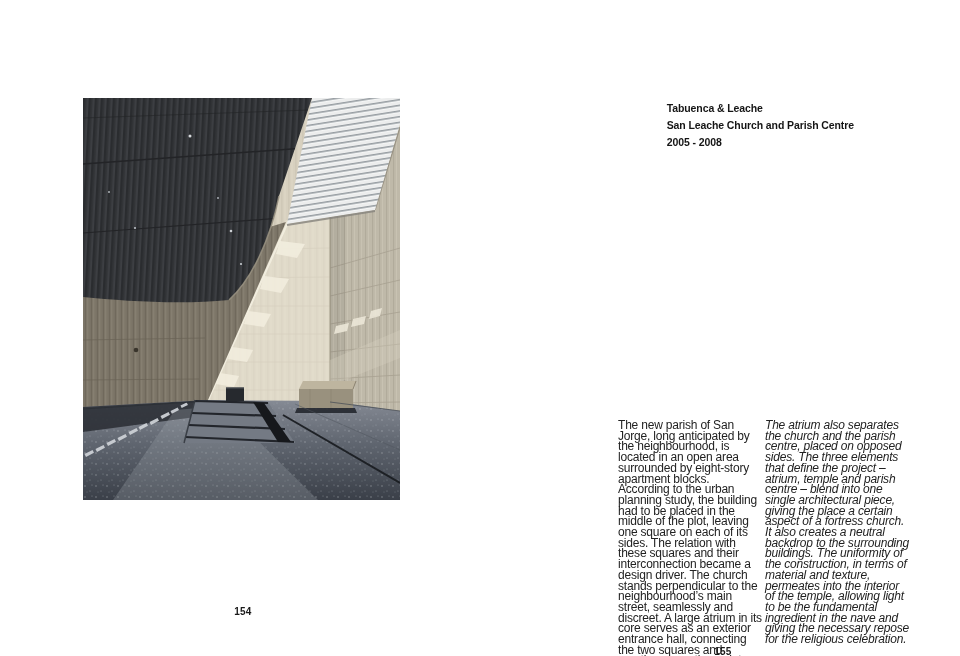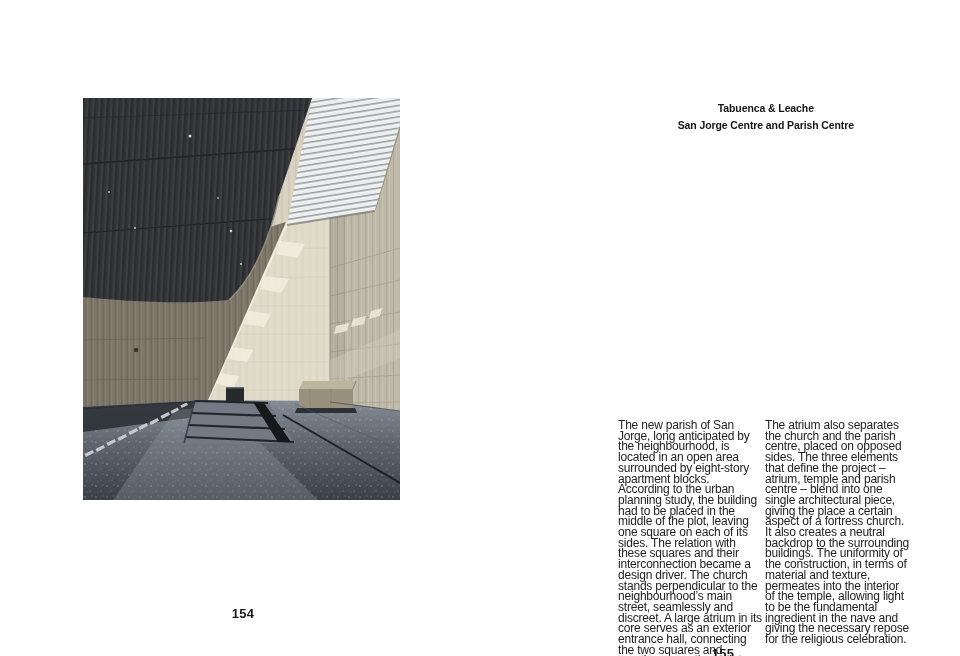--- a/index.html
+++ b/index.html
@@ -17,41 +17,41 @@
   .page-right { left: 480px; width: 480px; }
 
   figure.photo {
     position: absolute; left: 83px; top: 98px;
     width: 317px; height: 402px; margin: 0;
   }
   figure.photo svg { display: block; }
 
   .credit {
     position: absolute; right: 106px; top: 100px;
-    text-align: center;
+    text-align: left;
     font-size: 10.5px; font-weight: 700;
     line-height: 17px; letter-spacing: -0.1px;
     color: #151515;
     white-space: nowrap;
   }
 
   .bodytext {
     position: absolute; top: 420px; width: 145px;
     font-size: 12px; line-height: 10.7px;
     letter-spacing: -0.2px;
     font-weight: 400; color: #222;
     text-align: left;
   }
   .col1 { left: 138px; }   
-  .col2 { left: 285px; }   
+  .col2 { left: 285px; font-style: italic; }   
 
   .pagenum {
     position: absolute; top: 606px;
     width: 80px; text-align: center;
-    font-size: 13px; font-weight: 700; color: #1a1a1a;
+    font-size: 10px; font-weight: 700; color: #1a1a1a;
     letter-spacing: 0.2px;
   }
   .pagenum-left  { left: 203px; }
   .pagenum-right { left: 203px; margin-top: 40px; } 
 </style>
 </head>
 <body>
 
 <div class="spread">
 
@@ -230,21 +230,22 @@
           </g>
         </g>
       </svg>
     </figure>
     <div class="pagenum pagenum-left">154</div>
   </div>
 
   <div class="page page-right">
     <header class="credit">
       <div class="credit-line">Tabuenca &amp; Leache</div>
-      <div class="credit-line">San Jorge Centre and Parish Centre</div>
+      <div class="credit-line">San Leache Church and Parish Centre</div>
+      <div class="credit-line">2005 - 2008</div>
     </header>
 
     <div class="bodytext col1">The new parish of San Jorge, long anticipated by the neighbourhood, is located in an open area surrounded by eight-story apartment blocks. According to the urban planning study, the building had to be placed in the middle of the plot, leaving one square on each of its sides. The relation with these squares and their interconnection became a design driver. The church stands perpendicular to the neighbourhood’s main street, seamlessly and discreet. A large atrium in its core serves as an exterior entrance hall, connecting the two squares and creating a meeting point before entering the temple.</div>
     <div class="bodytext col2">The atrium also separates the church and the parish centre, placed on opposed sides. The three elements that define the project – atrium, temple and parish centre – blend into one single architectural piece, giving the place a certain aspect of a fortress church. It also creates a neutral backdrop to the surrounding buildings. The uniformity of the construction, in terms of material and texture, permeates into the interior of the temple, allowing light to be the fundamental ingredient in the nave and giving the necessary repose for the religious celebration.</div>
 
     <div class="pagenum pagenum-right">155</div>
   </div>
 
 </div>
 

